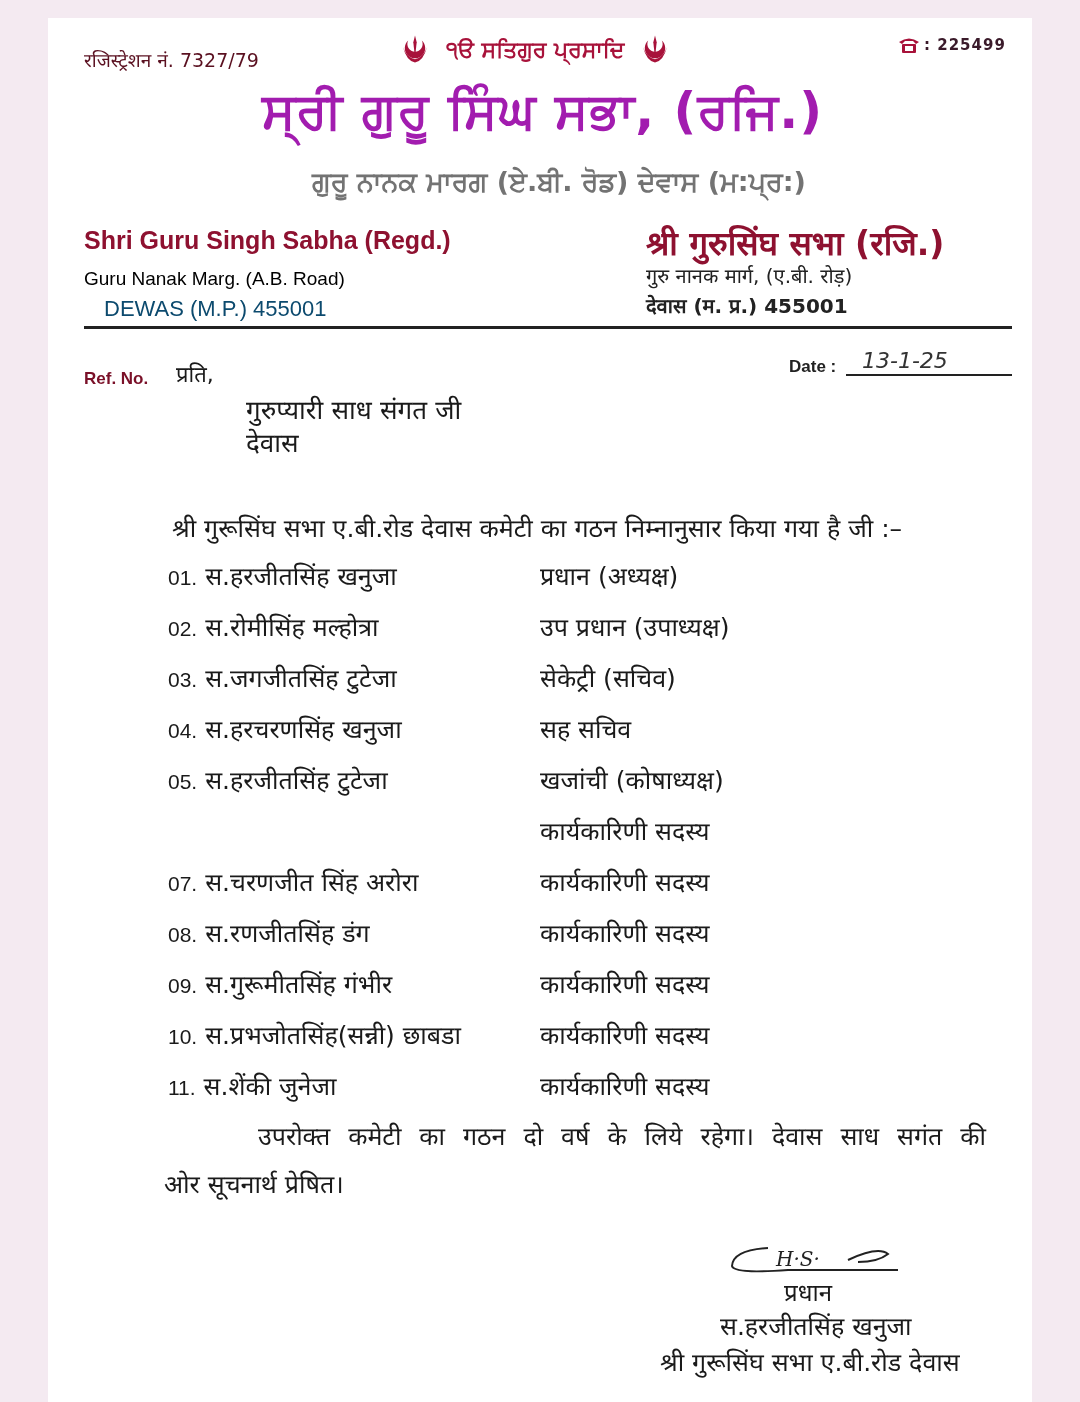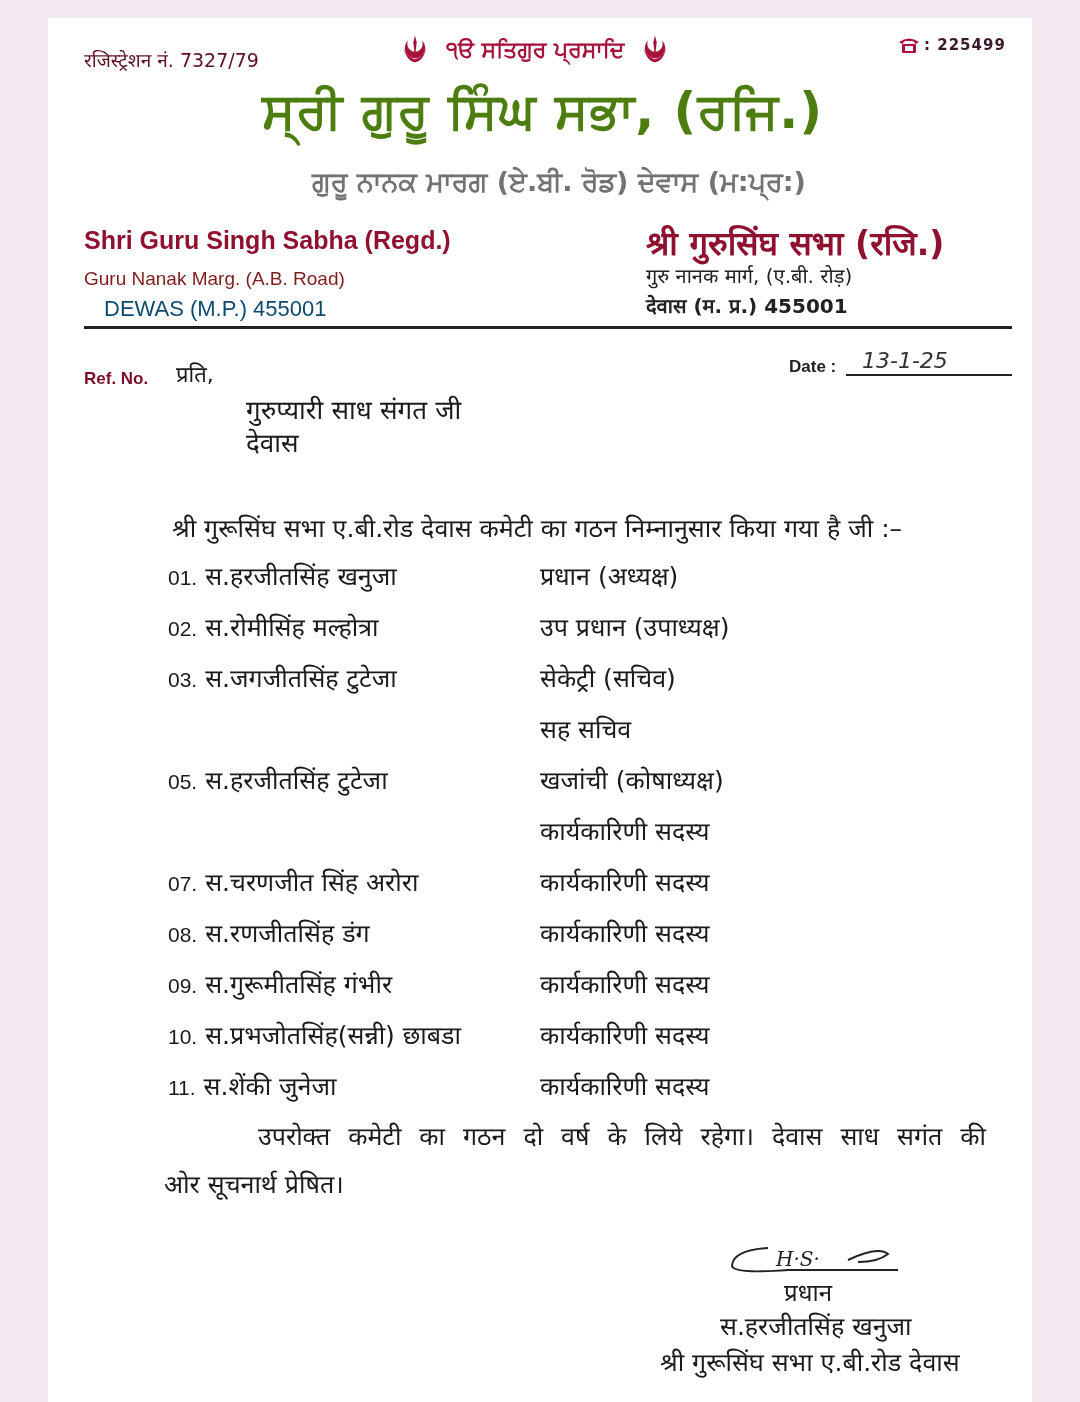--- a/index.html
+++ b/index.html
@@ -13,24 +13,24 @@
     .paper {
       position: absolute; left: 48px; top: 18px; width: 984px; height: 1384px;
       background: #ffffff;
     }
     .abs { position: absolute; white-space: nowrap; }
     .reg { left: 84px; top: 47px; font-size: 19px; color: #5a1020; }
     .mool { left: 398px; top: 32px; font-size: 22px; font-weight: bold; color: #a8123a; display:flex; align-items:center; gap:14px; }
     .khanda { width: 34px; height: 34px; display:inline-block; }
     .phone { left: 898px; top: 36px; font-size: 15px; font-weight: bold; color: #3a1a2a; letter-spacing: 1px; display:flex; align-items:center; gap:4px;}
     .phone-icon { width: 22px; height: 18px; display:inline-block; }
-    .title-pa { left: 262px; top: 82px; font-size: 50px; font-weight: bold; color: #4d7c0f; letter-spacing: 1px; }
+    .title-pa { left: 262px; top: 82px; font-size: 50px; font-weight: bold; color: #a21caf; letter-spacing: 1px; }
     .addr-pa { left: 312px; top: 166px; font-size: 27px; font-weight: bold; color: #737373; }
     .title-en { left: 84px; top: 226px; font-size: 25px; font-weight: bold; color: #8e1130; font-family: "Liberation Sans", sans-serif; }
-    .addr-en1 { left: 84px; top: 268px; font-size: 19px; color: #7f1d1d; font-family: "Liberation Sans", sans-serif; }
+    .addr-en1 { left: 84px; top: 268px; font-size: 19px; color: #000000; font-family: "Liberation Sans", sans-serif; }
     .addr-en2 { left: 84px; top: 296px; font-size: 22px; color: #0c4a6e; font-family: "Liberation Sans", sans-serif; margin-left: 20px; }
     .title-hi { left: 646px; top: 220px; font-size: 33px; font-weight: bold; color: #8e1130; }
     .addr-hi1 { left: 646px; top: 262px; font-size: 20px; color: #222; }
     .addr-hi2 { left: 646px; top: 292px; font-size: 20px; color: #222; font-weight: bold; }
     .rule { position: absolute; left: 84px; top: 326px; width: 928px; height: 3px; background: #222; }
     .refno { left: 84px; top: 369px; font-size: 17px; font-weight: bold; color: #7a1028; font-family: "Liberation Sans", sans-serif; }
     .prati { left: 176px; top: 358px; font-size: 22px; text-align: center; }
     .date-label { left: 789px; top: 357px; font-size: 17px; font-weight: bold; color: #222; font-family: "Liberation Sans", sans-serif; }
     .date-value { left: 862px; top: 348px; font-size: 22px; color: #333; font-style: italic; }
     .date-line { position:absolute; left: 846px; top: 374px; width: 166px; height: 2px; background:#222; }
@@ -109,20 +109,21 @@
   </div>
   <div class="row" style="top:609px">
     <span class="name"><span class="member-no">02.</span> <span>स.रोमीसिंह मल्होत्रा</span></span>
     <span class="post">उप प्रधान (उपाध्यक्ष)</span>
   </div>
   <div class="row" style="top:660px">
     <span class="name"><span class="member-no">03.</span> <span>स.जगजीतसिंह टुटेजा</span></span>
     <span class="post">सेकेट्री (सचिव)</span>
   </div>
   <div class="row" style="top:711px">
+    <span class="name"><span class="member-no">04.</span> <span>स.हरचरणसिंह खनुजा</span></span>
     <span class="post">सह सचिव</span>
   </div>
   <div class="row" style="top:762px">
     <span class="name"><span class="member-no">05.</span> <span>स.हरजीतसिंह टुटेजा</span></span>
     <span class="post">खजांची (कोषाध्यक्ष)</span>
   </div>
   <div class="row" style="top:813px">
     <span class="post">कार्यकारिणी सदस्य</span>
   </div>
   <div class="row" style="top:864px">

